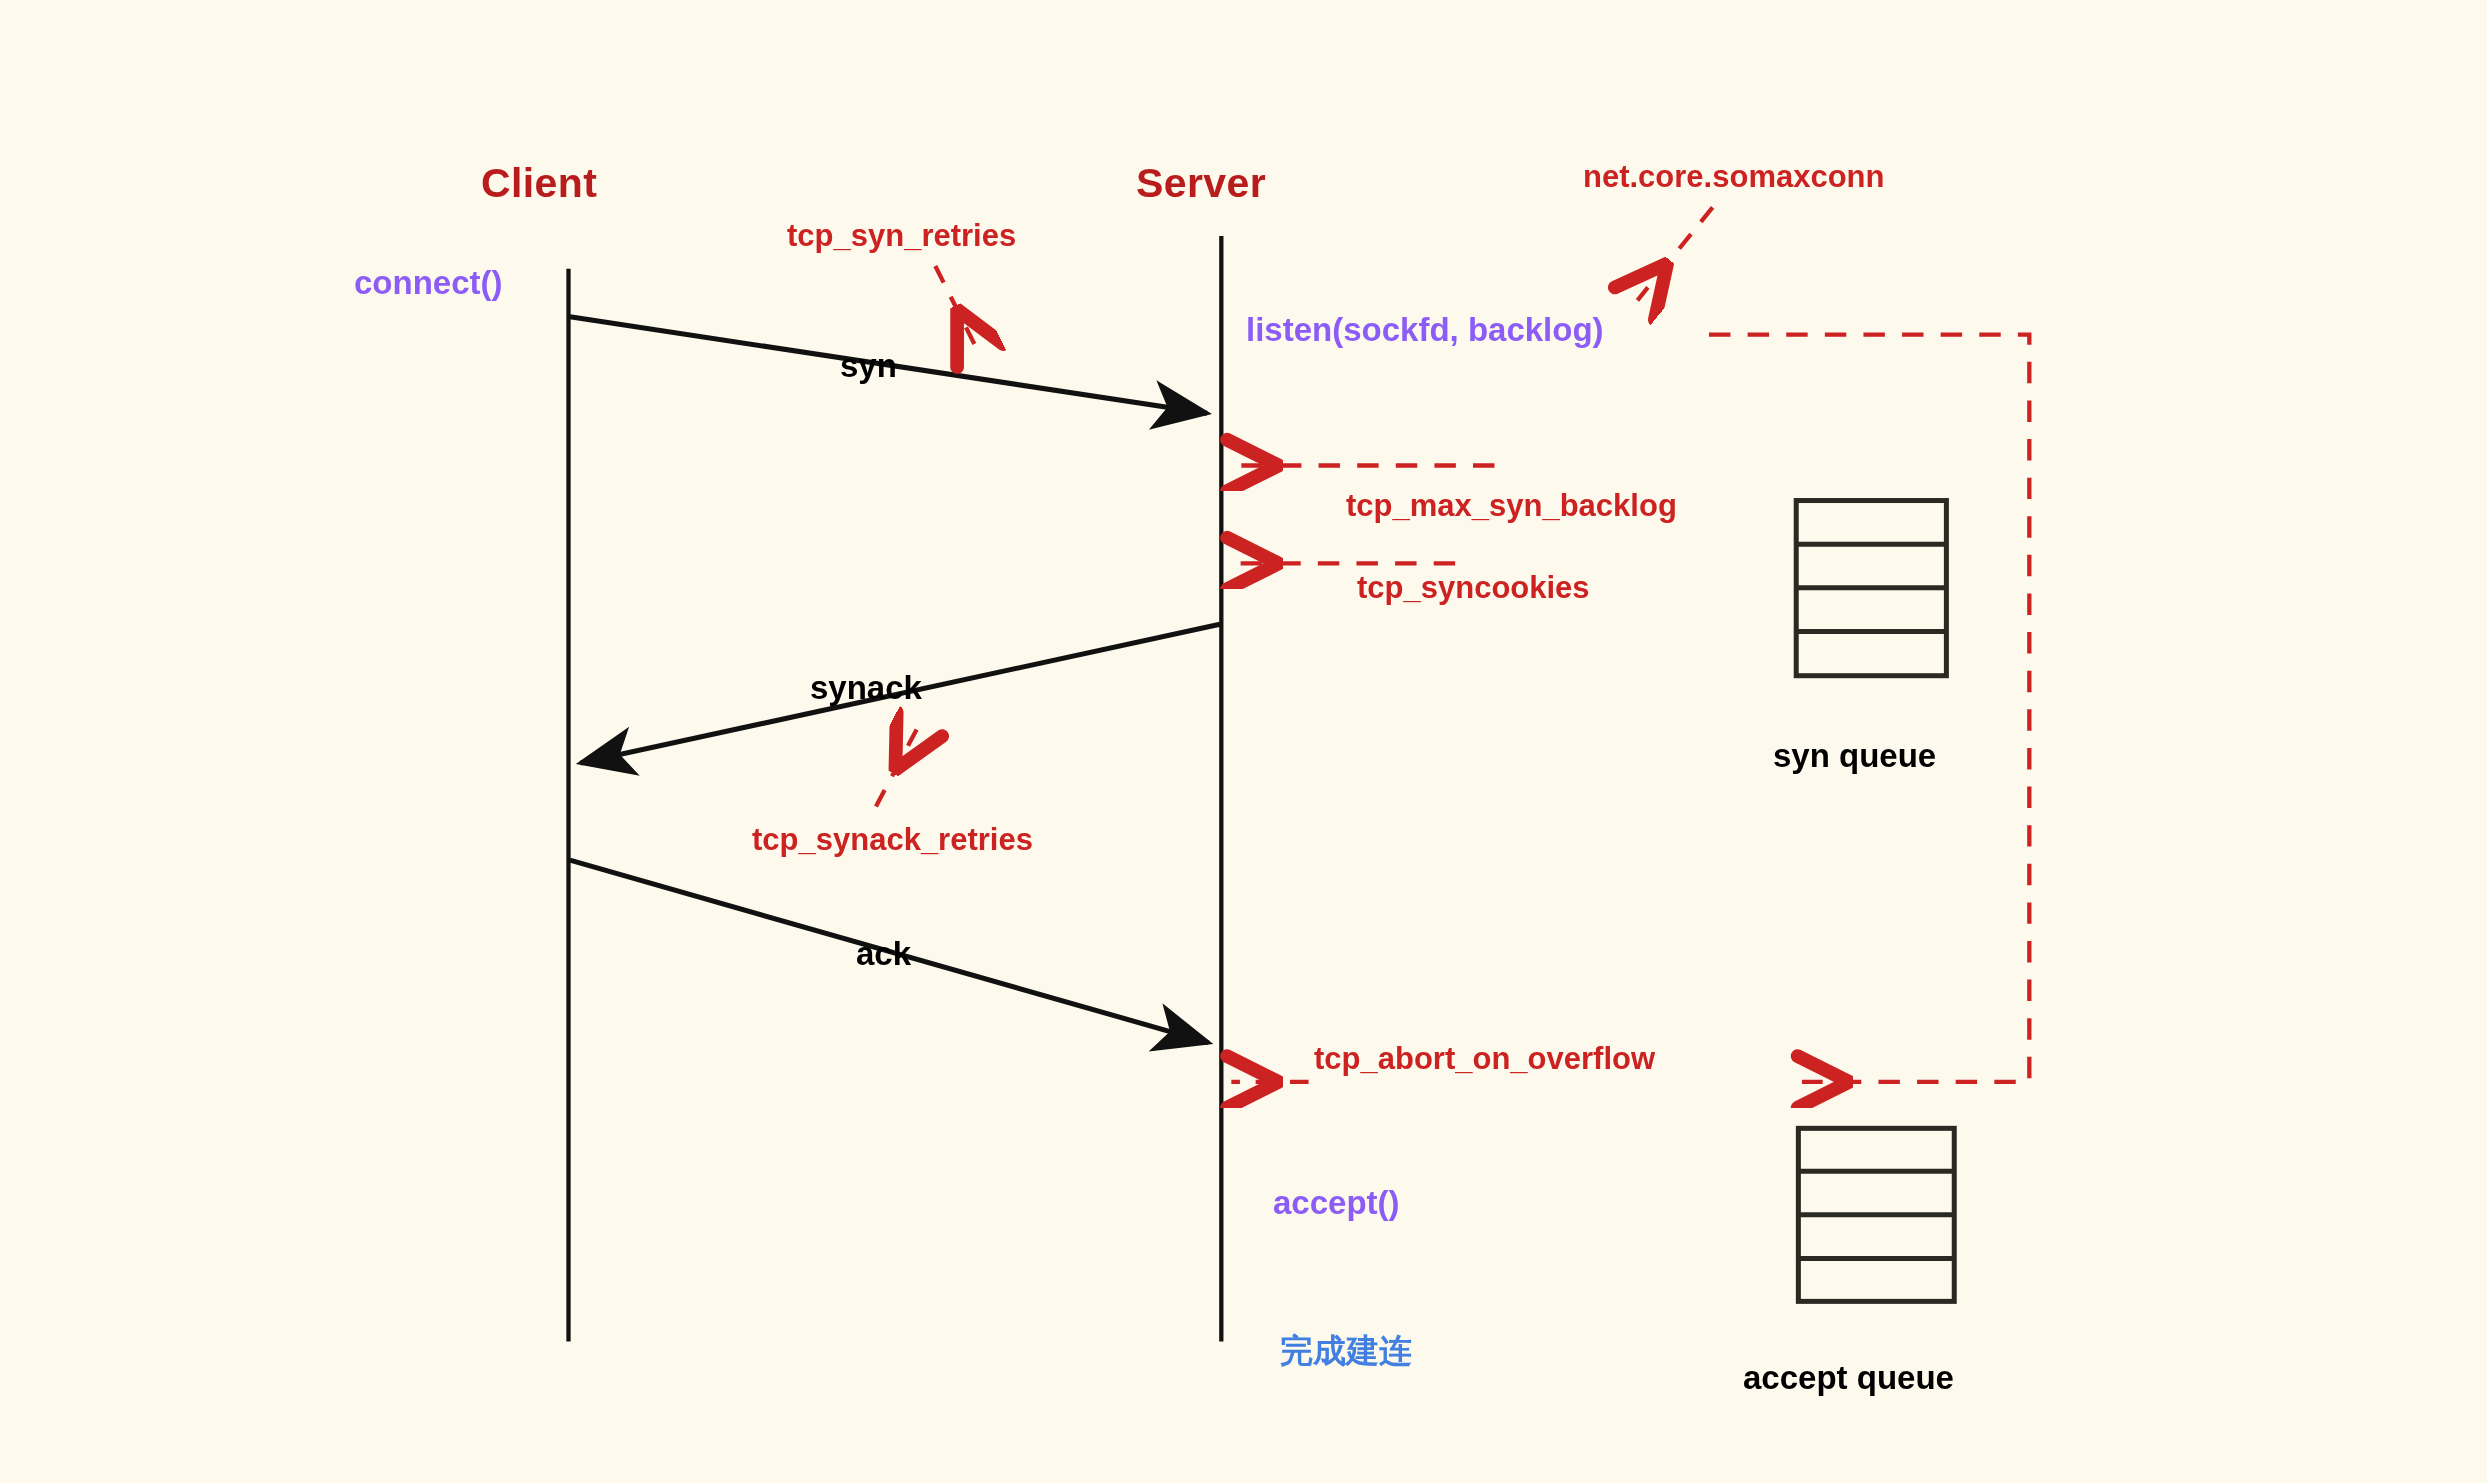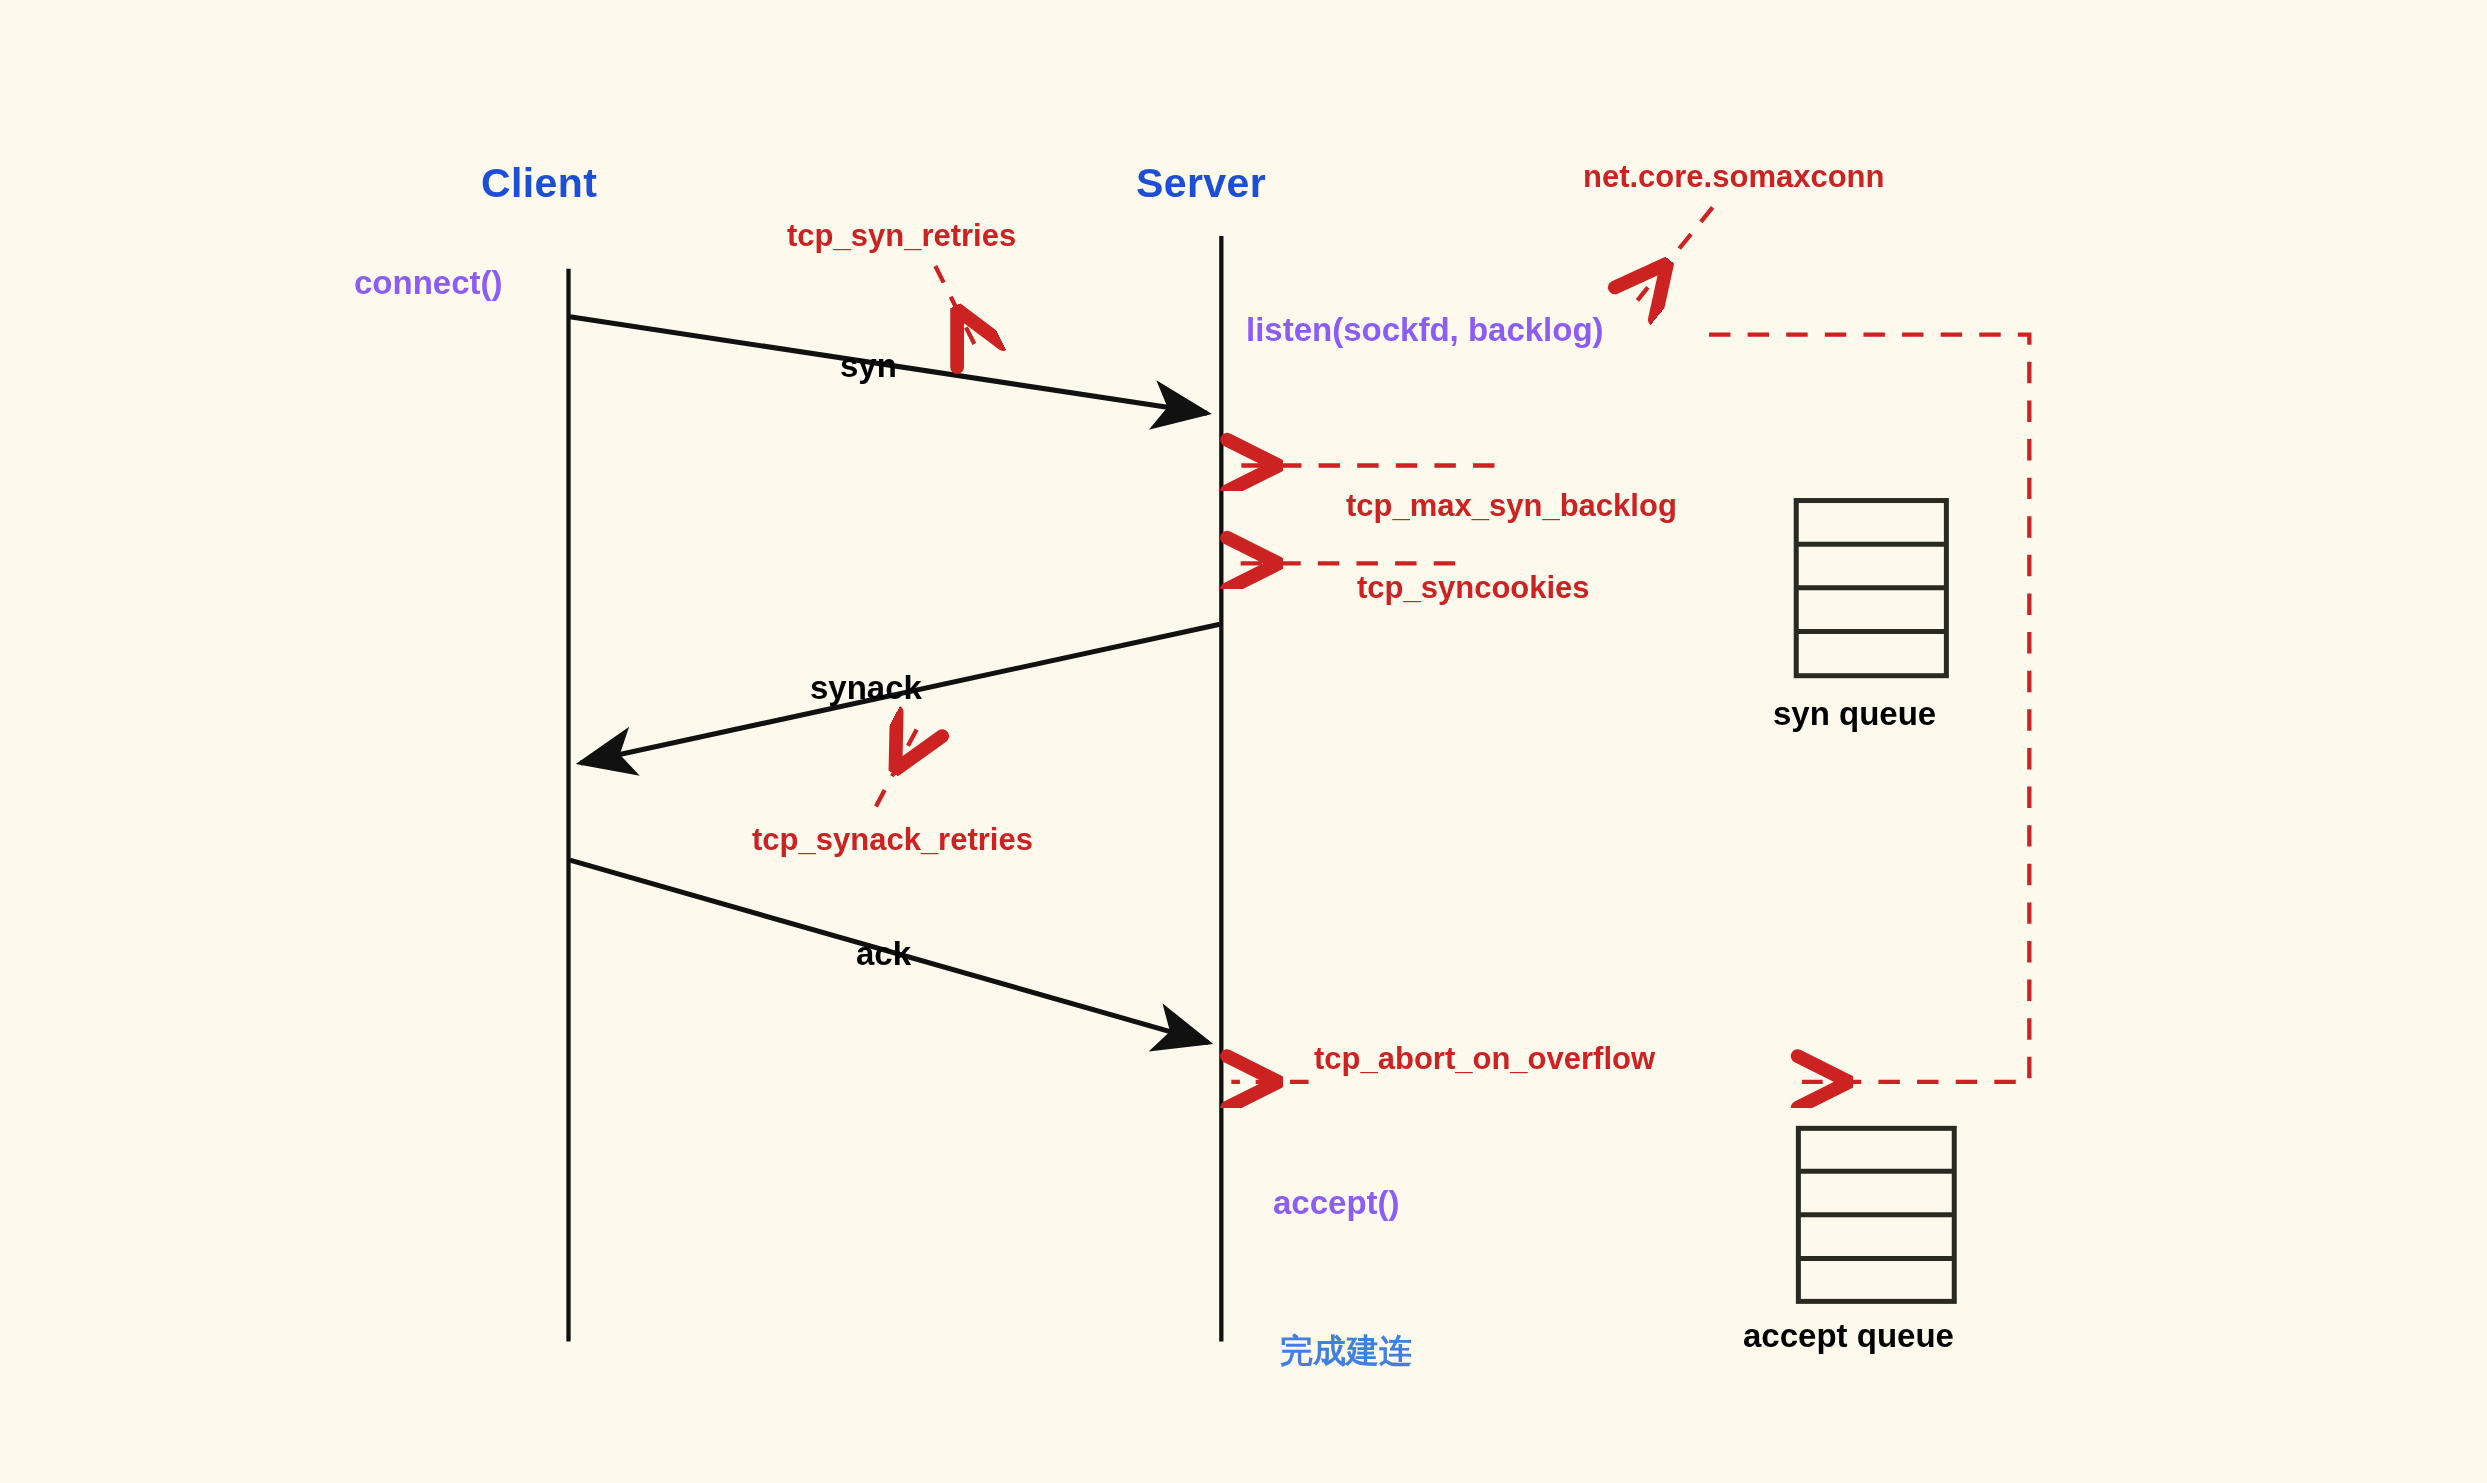--- a/index.html
+++ b/index.html
@@ -22,25 +22,25 @@
     width: 2487px;
     height: 1483px;
   }
   .lbl {
     position: absolute;
     white-space: nowrap;
     font-family: "Liberation Sans", sans-serif;
     font-weight: bold;
     line-height: 1;
   }
-  .lbl-actor   { font-size: 41px; color: #1d4ed8; letter-spacing: 0.4px; }
+  .lbl-actor   { font-size: 41px; color: #b91c1c; letter-spacing: 0.4px; }
   .lbl-msg     { font-size: 33px; color: #000000; }
   .lbl-sysctl  { font-size: 31px; color: #cc2222; }
   .lbl-api     { font-size: 33px; color: #8b5cf6; }
-  .lbl-queue   { font-size: 33px; color: #000000; }
+  .lbl-queue   { font-size: 33px; color: #000000; margin-top: 42px; }
   .lbl-cjk     { font-size: 33px; color: #4180e0; font-family: "DejaVu Sans", sans-serif; }
 </style>
 </head>
 <body>
 
 <div id="canvas">
 
   <svg id="diagram-svg" viewBox="0 0 3478 2074">
     <defs>
       <marker id="arrow-black" markerWidth="14" markerHeight="14" refX="11" refY="5" orient="auto" markerUnits="strokeWidth">

